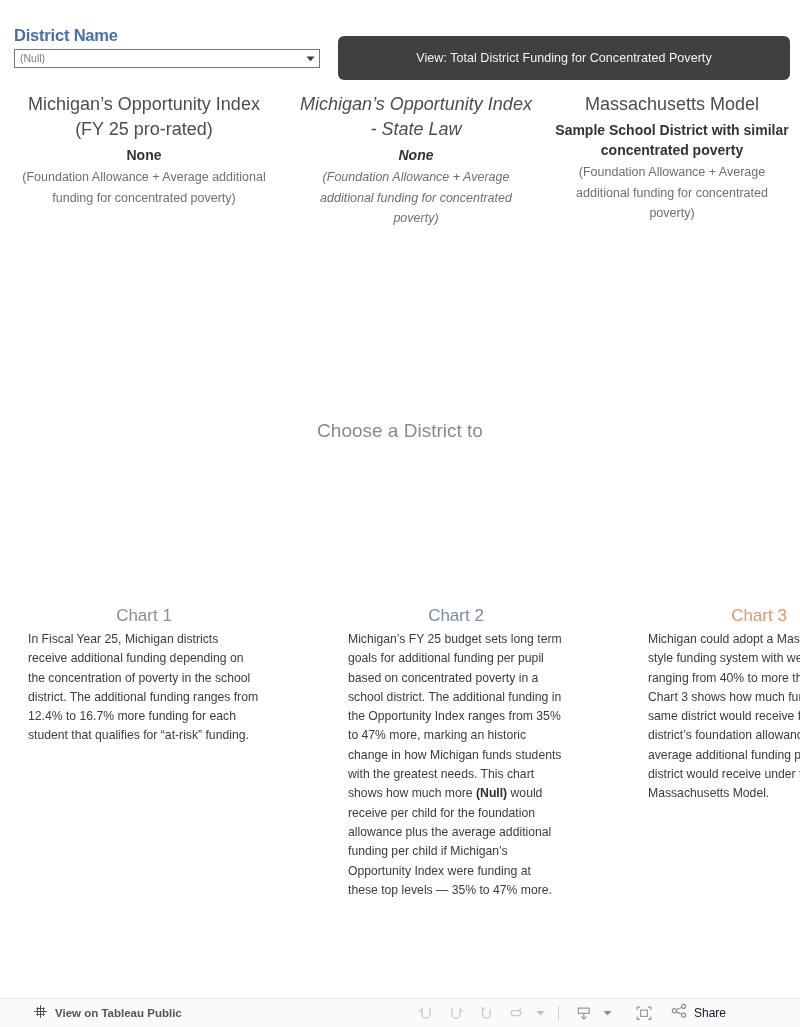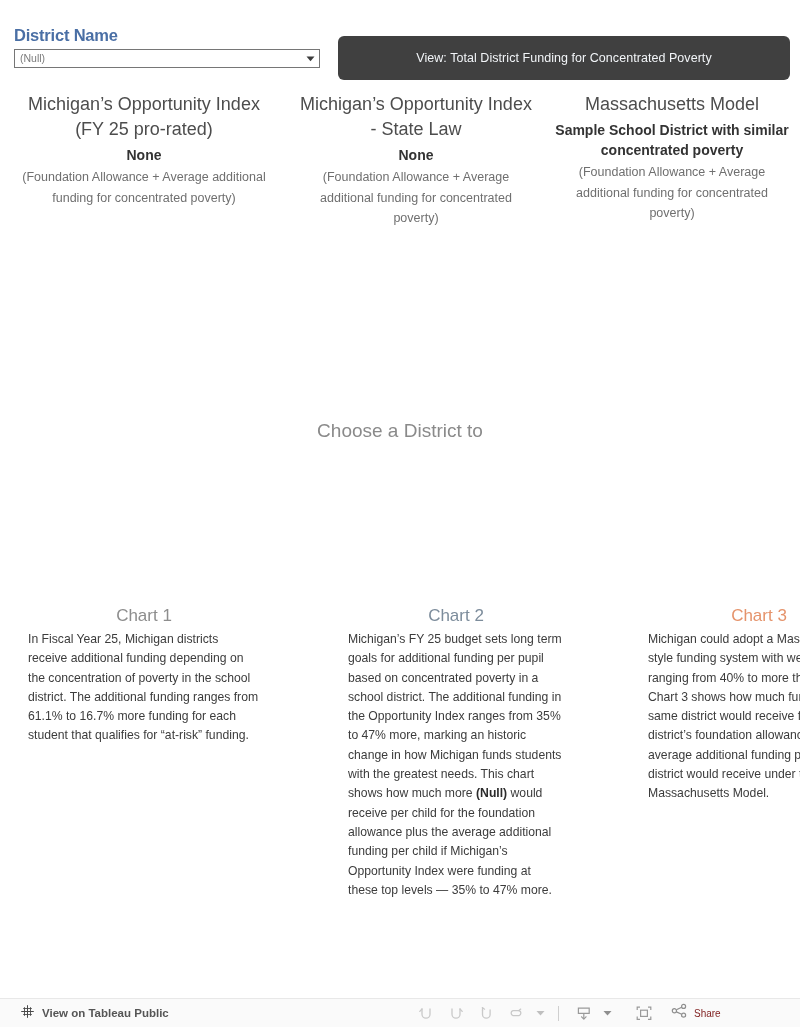--- a/index.html
+++ b/index.html
@@ -89,21 +89,21 @@
     position: absolute;
     left: 0; top: 92px;
     width: 716px;
     display: flex;
   }
   .col-head {
     flex: 0 0 auto;
     text-align: center;
   }
   .col-head.c1 { width: 288px; padding: 0 18px; }
-  .col-head.c2 { width: 256px; padding: 0 10px; }
+  .col-head.c2 { width: 256px; padding: 0 10px; font-style: italic; }
   .col-head.c3 { width: 256px; padding: 0 8px; }
 
   .ch-title {
     font-size: 18px;
     color: #4d4d4d;
     line-height: 25px;
     font-weight: normal;
   }
   .ch-sub-bold {
     font-size: 14px;
@@ -184,21 +184,21 @@
     left: 0; bottom: 0;
     width: 800px; height: 29px;
     background: #fafafa;
     border-top: 1px solid #e8e8e8;
     display: flex;
     align-items: center;
   }
   .tb-left {
     display: flex;
     align-items: center;
-    padding-left: 20px;
+    padding-left: 33px;
     gap: 7px;
     cursor: pointer;
   }
   .tb-left-label {
     font-size: 11.5px;
     font-weight: bold;
     color: #555555;
     white-space: nowrap;
   }
   .tb-right {
@@ -222,22 +222,22 @@
     margin: 0 10px;
   }
   .tb-share {
     display: flex;
     align-items: center;
     gap: 6px;
     cursor: pointer;
     padding-left: 12px;
   }
   .tb-share-label {
-    font-size: 10px;
-    color: #7f1d1d;
+    font-size: 12px;
+    color: #0f172a;
   }
   .caret { display: block; }
   svg { overflow: visible; }
 </style>
 </head>
 <body>
 
 <div id="dashboard">
 
   <div class="top-row">
@@ -281,21 +281,21 @@
   </div>
 
   <div class="prompt">
     <span>Choose a District to</span>
   </div>
 
   <div class="captions">
 
     <div class="cap-col k1">
       <div class="cap-title t1">Chart 1</div>
-      <div class="cap-body b1">In Fiscal Year 25, Michigan districts receive additional funding depending on the concentration of poverty in the school district. The additional funding ranges from 61.1% to 16.7% more funding for each student that qualifies for “at-risk” funding.</div>
+      <div class="cap-body b1">In Fiscal Year 25, Michigan districts receive additional funding depending on the concentration of poverty in the school district. The additional funding ranges from 12.4% to 16.7% more funding for each student that qualifies for “at-risk” funding.</div>
       <div class="cap-gap"></div>
     </div>
 
     <div class="cap-col k2">
       <div class="cap-title t2">Chart 2</div>
       <div class="cap-body"><span>Michigan’s FY 25 budget sets long term goals for additional funding per pupil based on concentrated poverty in a school district. The additional funding in the Opportunity Index ranges from 35% to 47% more, marking an historic change in how Michigan funds students with the greatest needs. This chart shows how much more </span><b>(Null)</b><span> would receive per child for the foundation allowance plus the average additional funding per child if Michigan’s Opportunity Index were funding at these top levels — 35% to 47% more.</span></div>
     </div>
 
     <div class="cap-col k3">
       <div class="cap-title t3">Chart 3</div>

